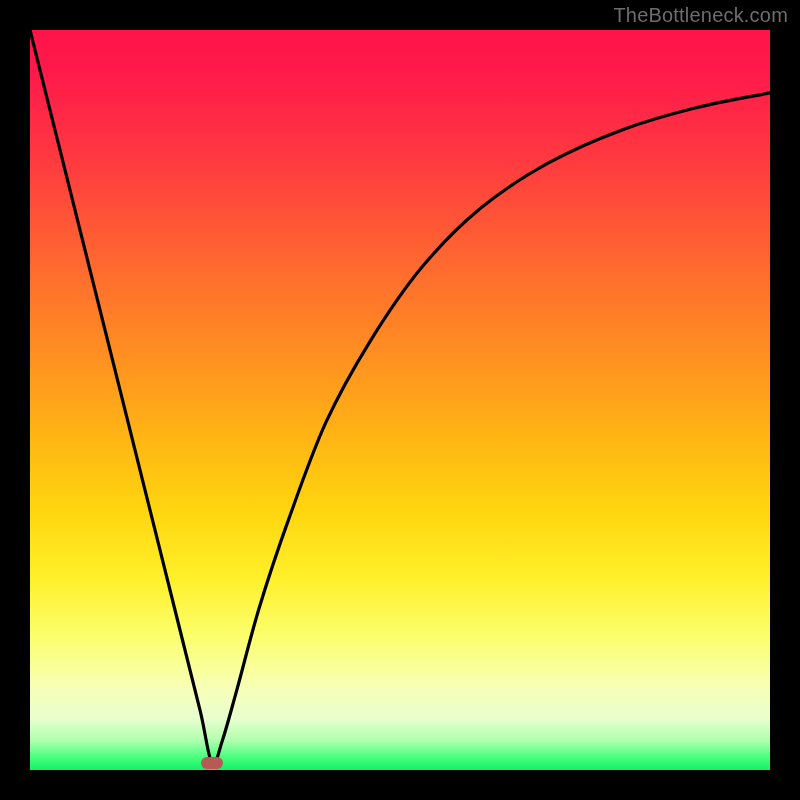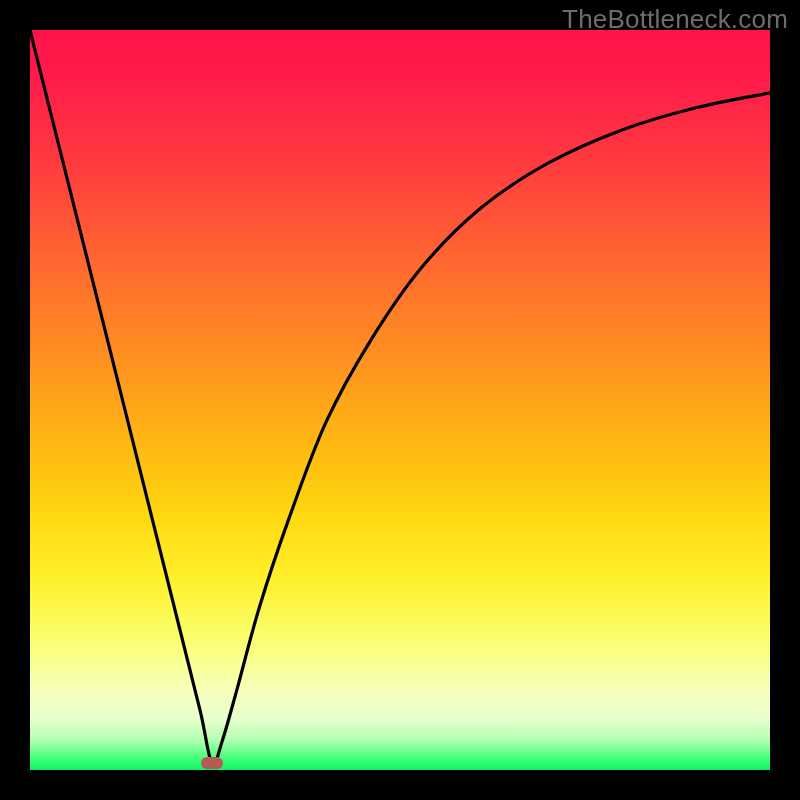--- a/index.html
+++ b/index.html
@@ -56,21 +56,21 @@
     height: 12px;
     border-radius: 6px / 6px;
     background: #b65a56;
     transform: translate(-50%, -50%);
   }
   .watermark {
     position: absolute;
     top: 4px;
     right: 12px;
     color: #6d6d6d;
-    font-size: 26px;
+    font-size: 20px;
     letter-spacing: 0.2px;
     user-select: none;
   }
 </style>
 </head>
 <body>
 
 <div class="frame">
 
   <div class="watermark">TheBottleneck.com</div>

